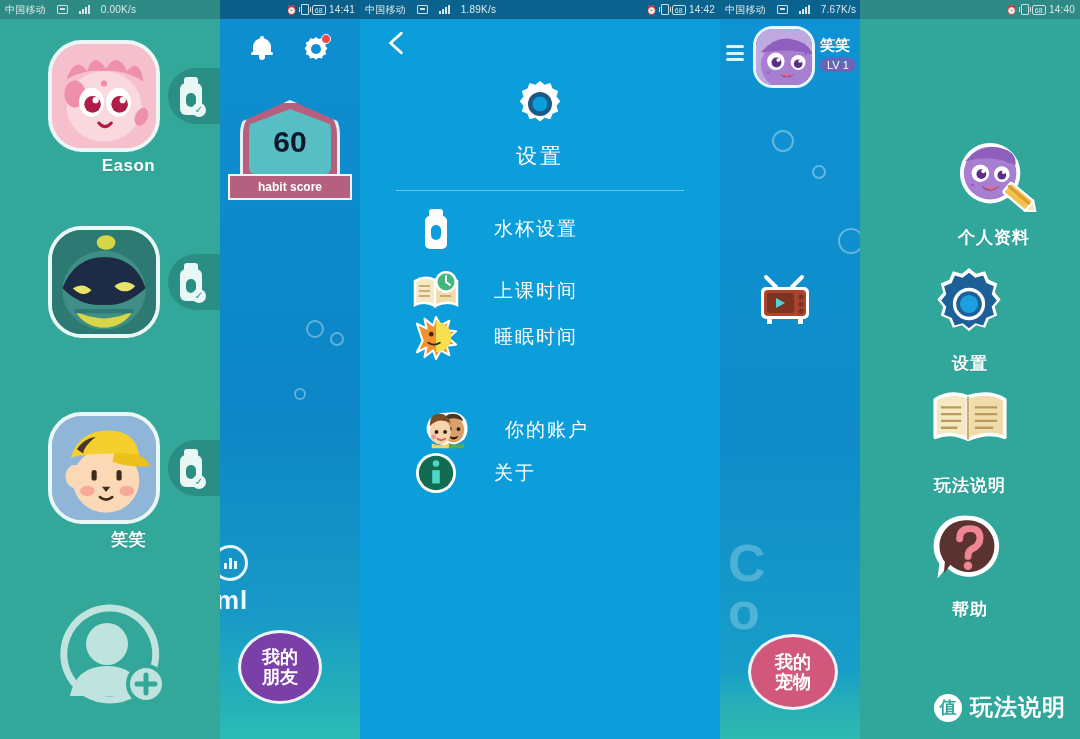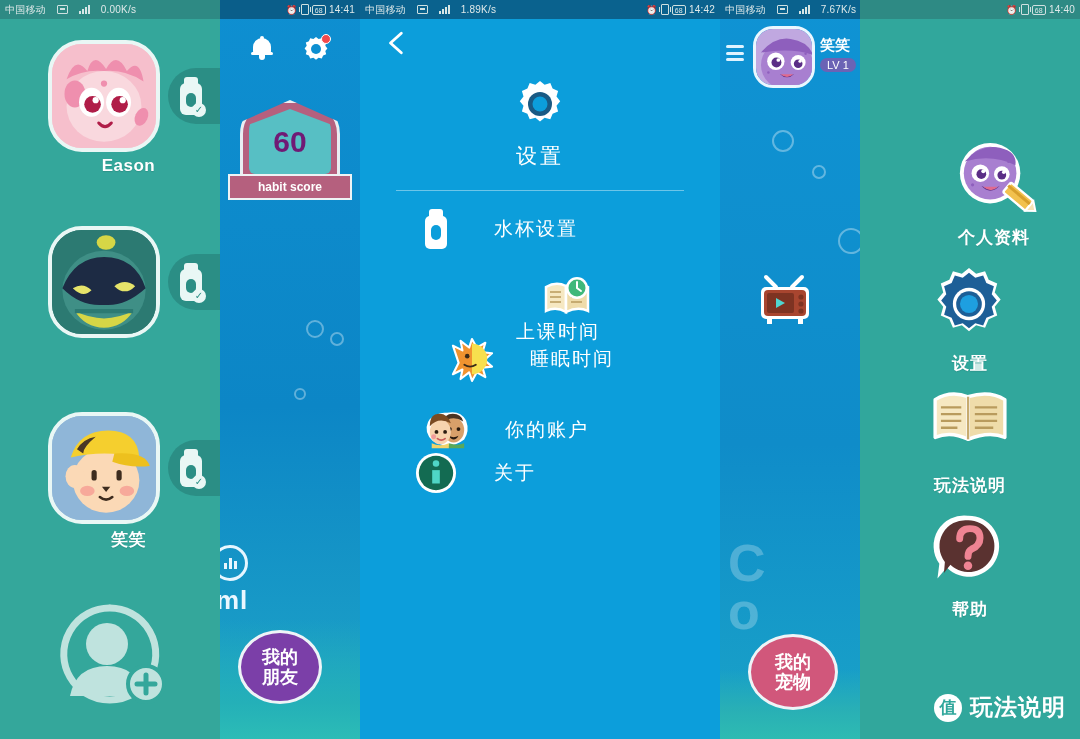--- a/index.html
+++ b/index.html
@@ -101,21 +101,21 @@
   .score-shield {
     position:absolute; inset:0; background:#b5607e; border:3px solid #e9eef2;
     border-radius:34px 34px 10px 10px;
     clip-path:polygon(50% 0%,100% 26%,100% 100%,0% 100%,0% 26%);
   }
   .score-inner {
     position:absolute; inset:9px 9px 12px 9px; background:#57bfc4; border-radius:22px 22px 6px 6px;
     clip-path:polygon(50% 0%,100% 24%,100% 100%,0% 100%,0% 24%);
     display:flex; align-items:center; justify-content:center;
   }
-  .score-num { color:#701a75; font-size:30px; font-weight:bold; }
+  .score-num { color:#0f172a; font-size:30px; font-weight:bold; }
   .score-ribbon {
     position:absolute; left:-12px; right:-12px; bottom:-14px; height:26px;
     background:#b5607e; border:2px solid #eef3f5;
     display:flex; align-items:center; justify-content:center;
     color:#ffffff; font-size:12px; font-weight:bold;
     clip-path:polygon(0 0,100% 0,100% 100%,0 100%);
   }
   .bubble { position:absolute; border:2px solid rgba(255,255,255,.35); border-radius:50%; }
   .p2-chart-ico {
     position:absolute; left:-8px; top:545px; width:36px; height:36px;
@@ -403,36 +403,36 @@
       <div class="s-ico">
         <div class="ic-bottle">
             <div class="cap"></div>
             <div class="b"></div>
             <div class="in"></div>
           </div>
       </div>
       <div class="s-label">水杯设置</div>
     </div>
 
-    <div class="s-item" style="top:275px;flex-direction:column;">
+    <div class="s-item" style="top:268px;">
       <div class="s-ico">
         <svg viewBox="0 0 48 44" width="48" height="44">
           <path d="M3 12 q10 -6 20 -1 v26 q-10 -6 -20 -1Z" fill="#f6e8c2" stroke="#ffffff" stroke-width="2.5"></path>
           <path d="M45 12 q-10 -6 -22 -1 v26 q12 -6 22 -1Z" fill="#efdcaa" stroke="#ffffff" stroke-width="2.5"></path>
           <path d="M7 17 h11 M7 22 h11 M7 27 h11" stroke="#b99b5d" stroke-width="1.6"></path>
           <path d="M28 17 h11 M28 22 h11 M28 27 h11" stroke="#b99b5d" stroke-width="1.6"></path>
           <circle cx="34" cy="13" r="11" fill="#ffffff"></circle>
           <circle cx="34" cy="13" r="8.5" fill="#3fb87a"></circle>
           <path d="M34 7 v6 l4 3" stroke="#ffffff" stroke-width="2" fill="none" stroke-linecap="round"></path>
         </svg>
       </div>
       <div class="s-label">上课时间</div>
     </div>
 
-    <div class="s-item" style="top:336px;padding-left:36px;">
+    <div class="s-item" style="top:314px;">
       <div class="s-ico">
         <svg viewBox="0 0 48 44" width="46" height="42">
           <path d="M4 8 l10 5 l-2-10 l9 7 l3-9 l5 9 l9-5 l-3 10 l10 1 l-8 7 l8 7 l-10 1 l3 10 l-9-5 l-5 9 l-3-9 l-9 7 l2-10 l-10 5 l6-12Z" fill="#f0932f" stroke="#ffffff" stroke-width="2.2" stroke-linejoin="round"></path>
           <path d="M24 6 a16 16 0 0 1 0 32Z" fill="#f7e04e"></path>
           <circle cx="19" cy="19" r="2.4" fill="#3a2a18"></circle>
           <path d="M16 28 q6 4 12 0" stroke="#3a2a18" stroke-width="2" fill="none" stroke-linecap="round"></path>
         </svg>
       </div>
       <div class="s-label">睡眠时间</div>
     </div>

